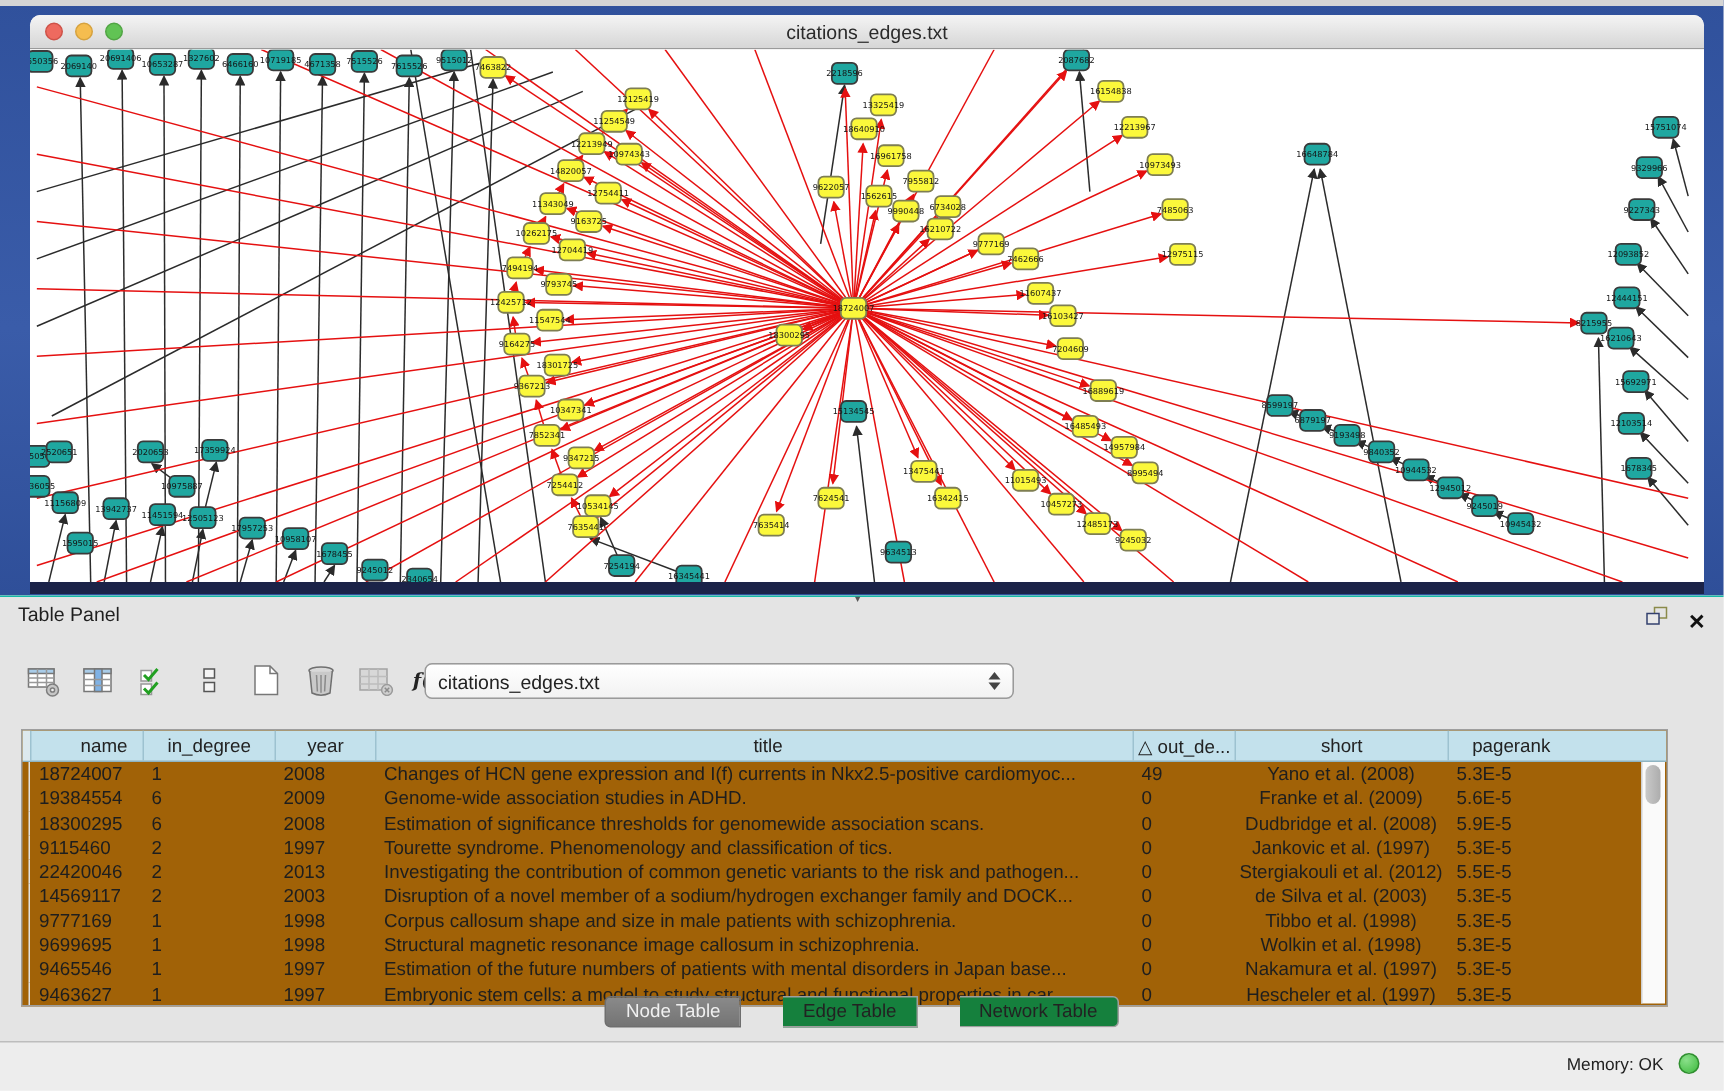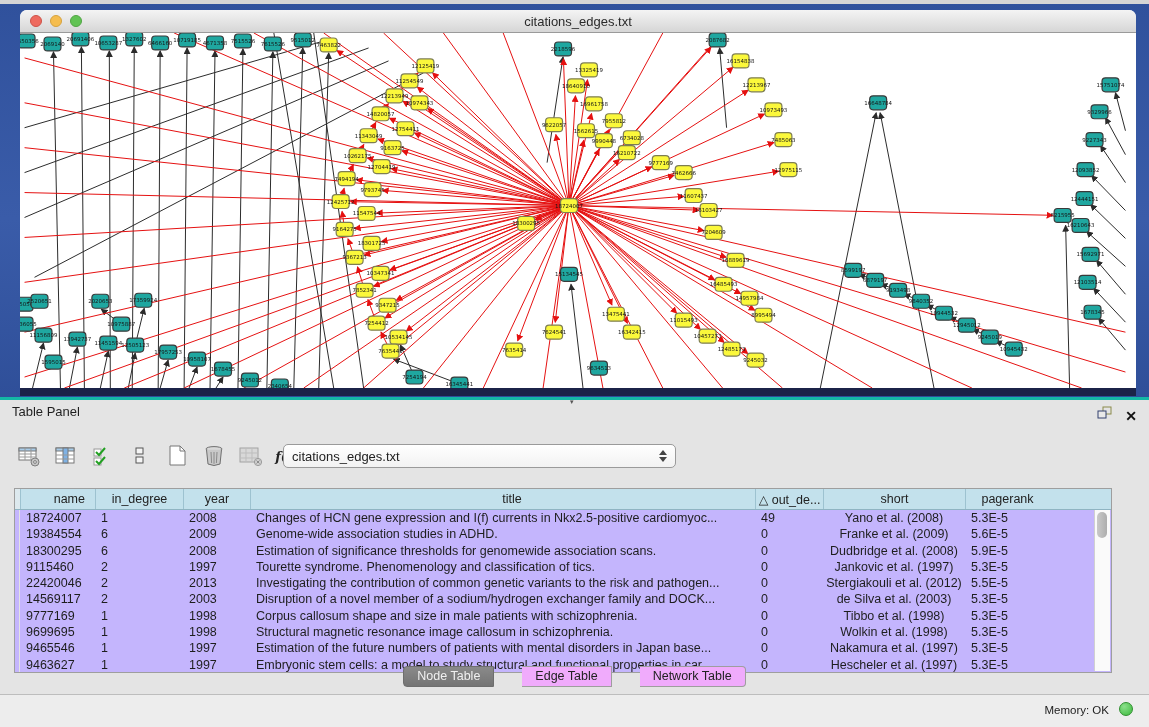--- a/index.html
+++ b/index.html
@@ -19,38 +19,38 @@
   .light{width:12px;height:12px;border-radius:50%;box-sizing:border-box;}
   .l-red{background:#EE6A5F;border:1px solid #CE5248;}
   .l-yellow{background:#F5BD4F;border:1px solid #D6A23E;}
   .l-green{background:#61C354;border:1px solid #51A544;}
   #graph-canvas{position:relative;width:1116px;height:355px;overflow:hidden;background:#fff;}
   #net{display:block;}
   .node-label{font-family:"DejaVu Sans",sans-serif;font-size:5.5px;fill:#151515;}
 
   
   #table-panel{position:absolute;left:0;top:397px;width:1149px;height:298px;
-    background:#E4E4E4;border-top:3px solid #14b8a6;}
+    background:#E4E4E4;border-top:1px solid #14b8a6;}
   #tp-grip{position:absolute;left:570px;top:-1px;font-size:7px;color:#555;line-height:6px;}
   #tp-header{height:24px;line-height:24px;padding-left:12px;font-size:13px;color:#1F1F1F;position:relative;}
   #tp-actions{position:absolute;right:12px;top:4px;display:flex;gap:12px;align-items:center;}
   #tp-close{font-size:14px;font-weight:bold;color:#111;line-height:16px;}
 
   #tp-toolbar{position:absolute;left:16px;top:44px;display:flex;align-items:center;gap:11px;}
   .tbtn{display:flex;align-items:center;justify-content:center;width:26px;height:24px;}
   .fx{font-family:"DejaVu Serif",serif;font-style:italic;font-weight:bold;font-size:13px;color:#222;}
   #table-selector{position:absolute;left:283px;top:44px;width:393px;height:24px;background:linear-gradient(#FFFFFF,#F2F2F2);
     border:1px solid #9A9A9A;border-radius:5px;display:flex;align-items:center;font-size:13px;color:#222;
     padding:0 8px;box-sizing:border-box;}
   #table-selector .sel-label{flex:1;}
   .stepper{display:flex;flex-direction:column;gap:2px;align-items:center;}
   .tri-up{width:0;height:0;border-left:4px solid transparent;border-right:4px solid transparent;border-bottom:5px solid #444;}
   .tri-down{width:0;height:0;border-left:4px solid transparent;border-right:4px solid transparent;border-top:5px solid #444;}
 
-  #table-wrap{position:absolute;left:14px;top:88px;width:1098px;height:185px;background:#c4b5fd;
+  #table-wrap{position:absolute;left:14px;top:88px;width:1098px;height:185px;background:#a16207;
     border:1px solid #9E9E9E;box-sizing:border-box;overflow:hidden;}
   #thead{display:flex;height:20px;background:#C3E1EC;border-bottom:1px solid #8FB4C2;font-size:12.5px;color:#222;}
   #thead .cell{border-left:1px solid #9DC2D0;display:flex;align-items:center;justify-content:center;box-sizing:border-box;}
   #thead .cell:first-child{border-left:none;}
   #thead .c-name{justify-content:flex-end;padding-right:10px;}
   .c-g{width:5px;}
   .c-name{width:75px;}
   .c-in{width:88px;}
   .c-year{width:67px;}
   .c-title{width:505px;padding-left:18px;}
@@ -60,21 +60,21 @@
   #thead .c-g{background:#DDE9EE;}
   #rows{font-size:12.5px;color:#1E1E1E;}
   .trow{display:flex;height:16.3px;line-height:16.3px;}
   .trow .cell{overflow:hidden;white-space:nowrap;box-sizing:border-box;padding-left:6px;}
   .trow .c-g{padding:0;border-right:1px solid #E2E2E2;}
   .trow .c-short{text-align:center;padding-left:0;}
   #vscroll{position:absolute;right:1px;top:21px;bottom:1px;width:15px;background:#FAFAFA;border-left:1px solid #D0D0D0;}
   #vthumb{position:absolute;left:2px;top:2px;width:10px;height:26px;background:linear-gradient(90deg,#C9C9C9,#ADADAD);border-radius:6px;}
 
   #tab-bar{position:absolute;left:0;right:0;bottom:11px;display:flex;justify-content:center;gap:28px;}
-  .tab{height:19px;line-height:19px;padding:0 13px;font-size:12.5px;background:#f0abfc;color:#222;
+  .tab{height:19px;line-height:19px;padding:0 13px;font-size:12.5px;background:#15803d;color:#222;
     border:1px solid #9E9E9E;border-left:none;}
   .tab.first{border-left:1px solid #9E9E9E;border-radius:4px 0 0 4px;}
   .tab.last{border-radius:0 4px 4px 0;}
   .tab.selected{background:linear-gradient(#8A8A8A,#747474);color:#F0F0F0;border-color:#6E6E6E;}
 
   
   #status-bar{position:absolute;left:0;bottom:0;width:1149px;height:32px;background:#EDEDED;border-top:1px solid #BDBDBD;}
   #memory{position:absolute;right:40px;top:9px;font-size:11.5px;color:#222;}
   #mem-dot{position:absolute;right:16px;top:7px;width:14px;height:14px;border-radius:50%;
     background:radial-gradient(circle at 35% 30%,#8BE08B,#3DBA3D);border:1px solid #2F8F2F;box-sizing:border-box;}

